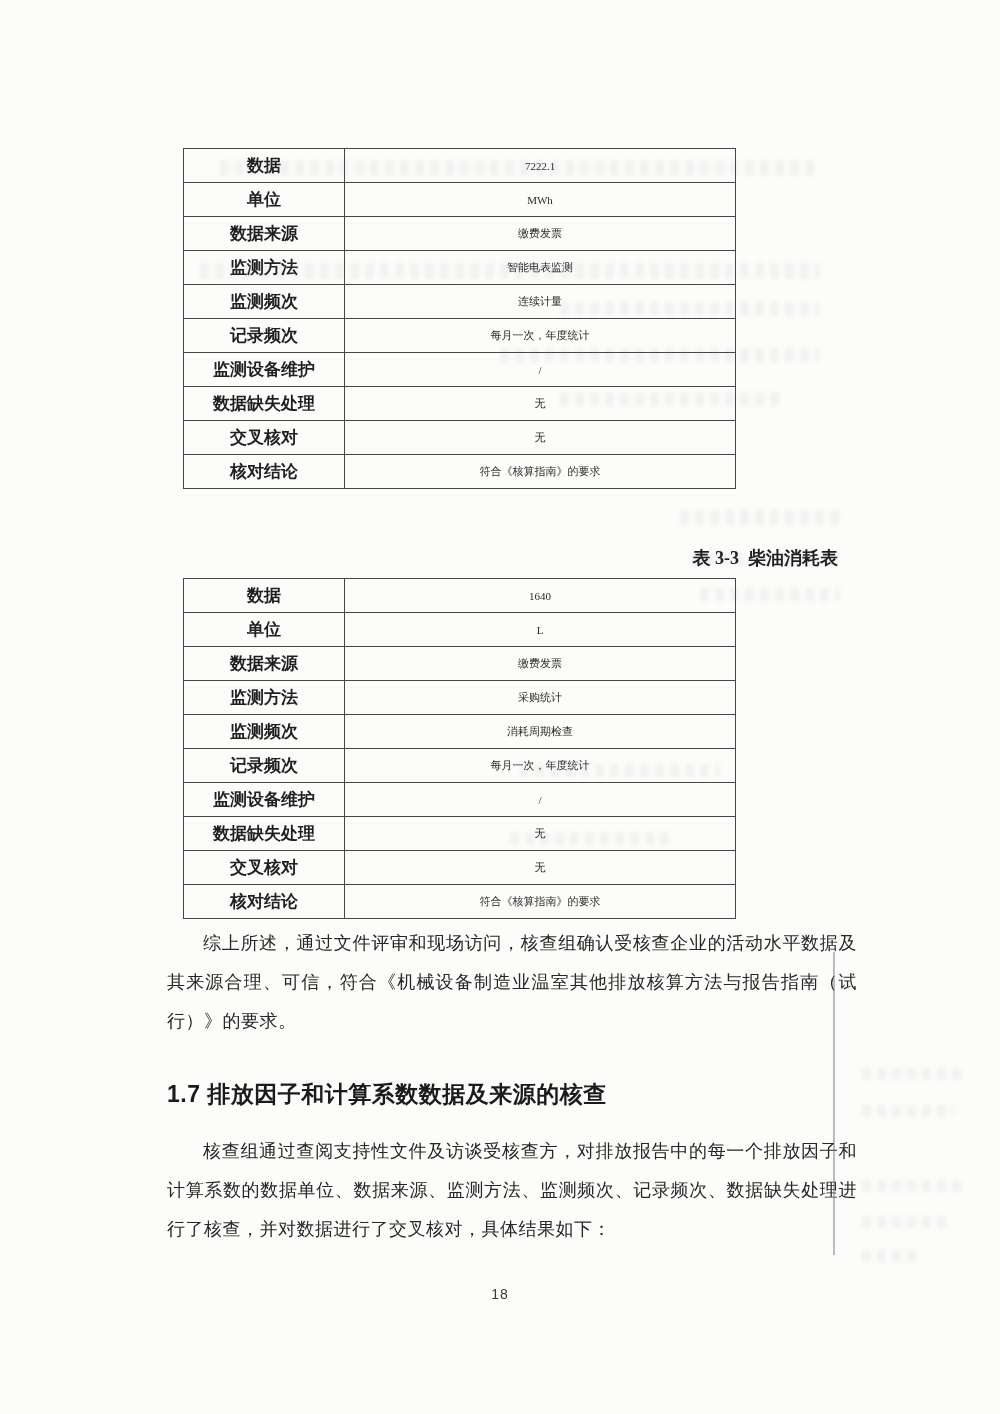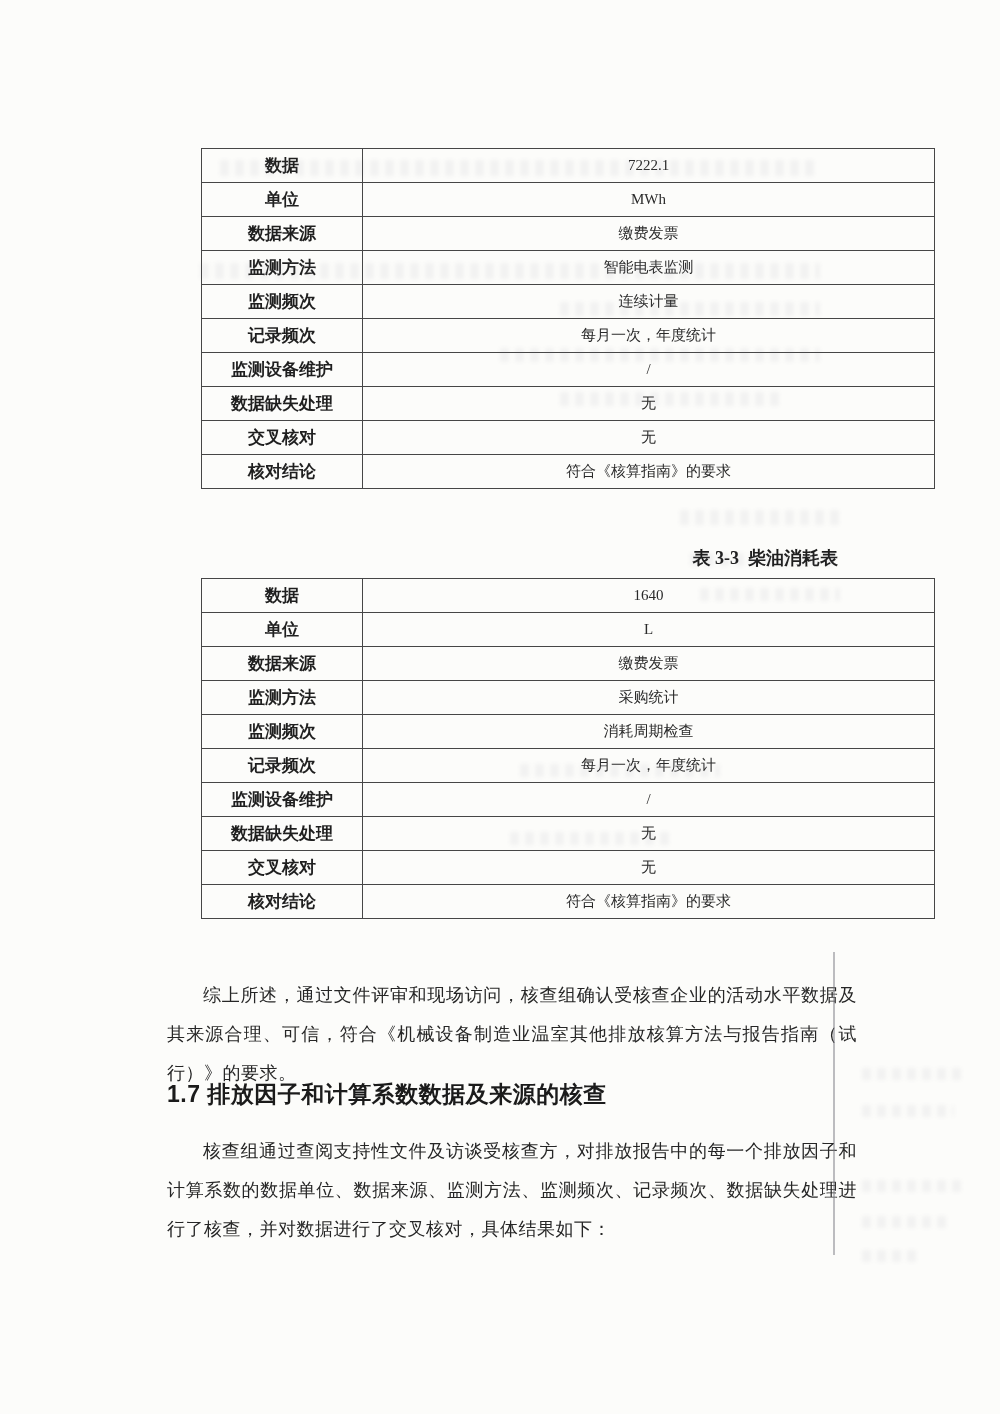--- a/index.html
+++ b/index.html
@@ -9,22 +9,22 @@
     width:1000px;height:1414px;
     margin:0 auto;
     background:#fcfcfa;
     overflow:hidden;
     font-family:"Liberation Serif","DejaVu Serif",serif;
     color:#262626;
   }
   
   table.vtable{
     position:absolute;
-    left:201px;
-    width:734px;
+    left:183px;
+    width:553px;
     border-collapse:collapse;
     table-layout:fixed;
   }
   #table-electricity{top:148px;}
   #table-diesel{top:578px;}
   table.vtable th, table.vtable td{
     border:1px solid #464646;
     height:33px;
     padding:0 4px;
     text-align:center;
@@ -32,21 +32,21 @@
     overflow:hidden;
   }
   table.vtable th{
     width:152px;
     font-family:"Liberation Sans","DejaVu Sans",sans-serif;
     font-weight:bold;
     font-size:17px;
     color:#1f1f1f;
   }
   table.vtable td{
-    font-size:15px;
+    font-size:11px;
     color:#2a2a2a;
     margin-top:42px;
   }
   
   .subsection-heading{
     position:absolute;
     left:212px;top:504px;
     font-family:"Liberation Sans","DejaVu Sans",sans-serif;
     font-weight:bold;
     font-size:19px;
@@ -83,21 +83,21 @@
     left:167px;
     width:690px;
     margin:0;
     font-size:18px;
     line-height:39px;
     text-align:justify;
     text-indent:2em;
     color:#262626;
     letter-spacing:0.5px;
   }
-  #para-summary{top:976px;}
+  #para-summary{top:924px;}
   #para-emission{top:1132px;}
   
   .page-number{
     position:absolute;
     left:0;top:1286px;
     width:100%;
     text-align:center;
     font-family:"Liberation Sans","DejaVu Sans",sans-serif;
     font-size:14px;
     color:#3a3a3a;
@@ -217,20 +217,21 @@
       </tr>
     </tbody>
   </table>
 
   <p class="body-para" id="para-summary">综上所述，通过文件评审和现场访问，核查组确认受核查企业的活动水平数据及其来源合理、可信，符合《机械设备制造业温室其他排放核算方法与报告指南（试行）》的要求。</p>
 
   <h2 class="section-heading">1.7 排放因子和计算系数数据及来源的核查</h2>
 
   <p class="body-para" id="para-emission">核查组通过查阅支持性文件及访谈受核查方，对排放报告中的每一个排放因子和计算系数的数据单位、数据来源、监测方法、监测频次、记录频次、数据缺失处理进行了核查，并对数据进行了交叉核对，具体结果如下：</p>
 
+  <div class="page-number">18</div>
 
   <div class="ghost" style="left:220px;top:160px;width:600px;height:16px;"></div>
   <div class="ghost" style="left:200px;top:263px;width:620px;height:16px;"></div>
   <div class="ghost" style="left:560px;top:302px;width:260px;height:14px;"></div>
   <div class="ghost" style="left:500px;top:348px;width:320px;height:14px;"></div>
   <div class="ghost" style="left:560px;top:392px;width:220px;height:14px;"></div>
   <div class="ghost" style="left:680px;top:510px;width:160px;height:15px;"></div>
   <div class="ghost" style="left:690px;top:553px;width:150px;height:13px;"></div>
   <div class="ghost" style="left:700px;top:588px;width:140px;height:13px;"></div>
   <div class="ghost" style="left:520px;top:764px;width:200px;height:13px;"></div>

